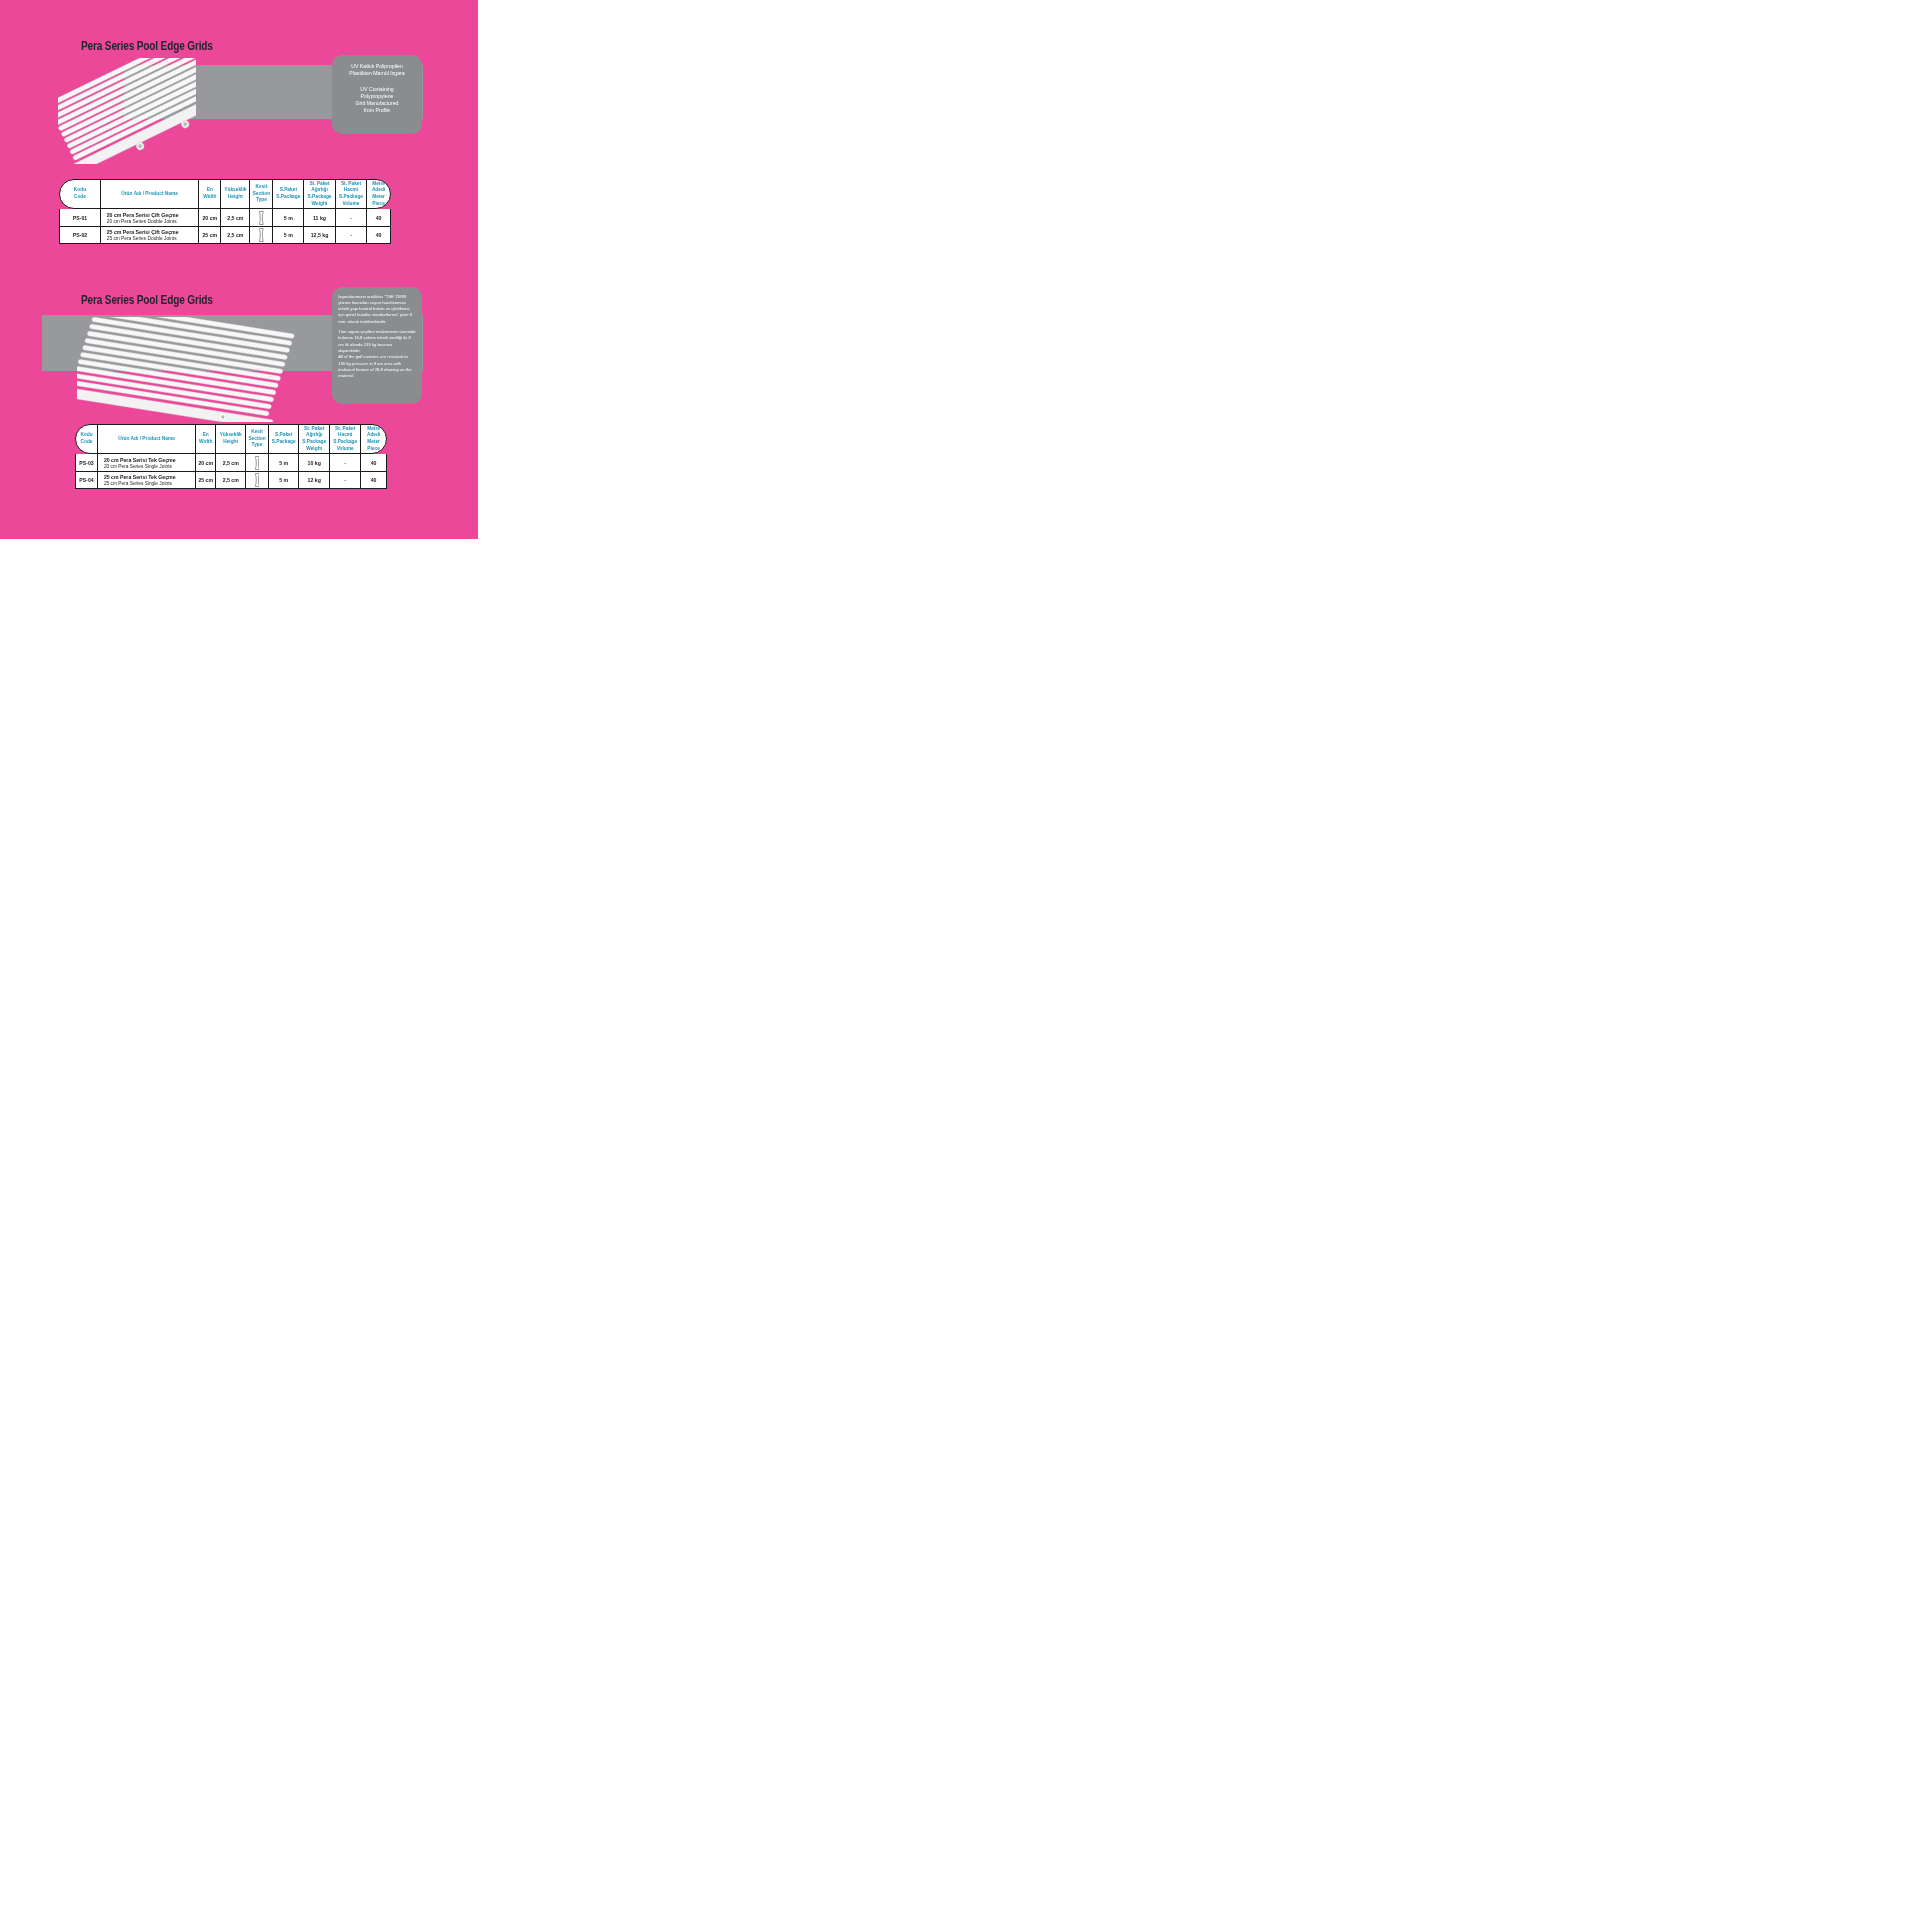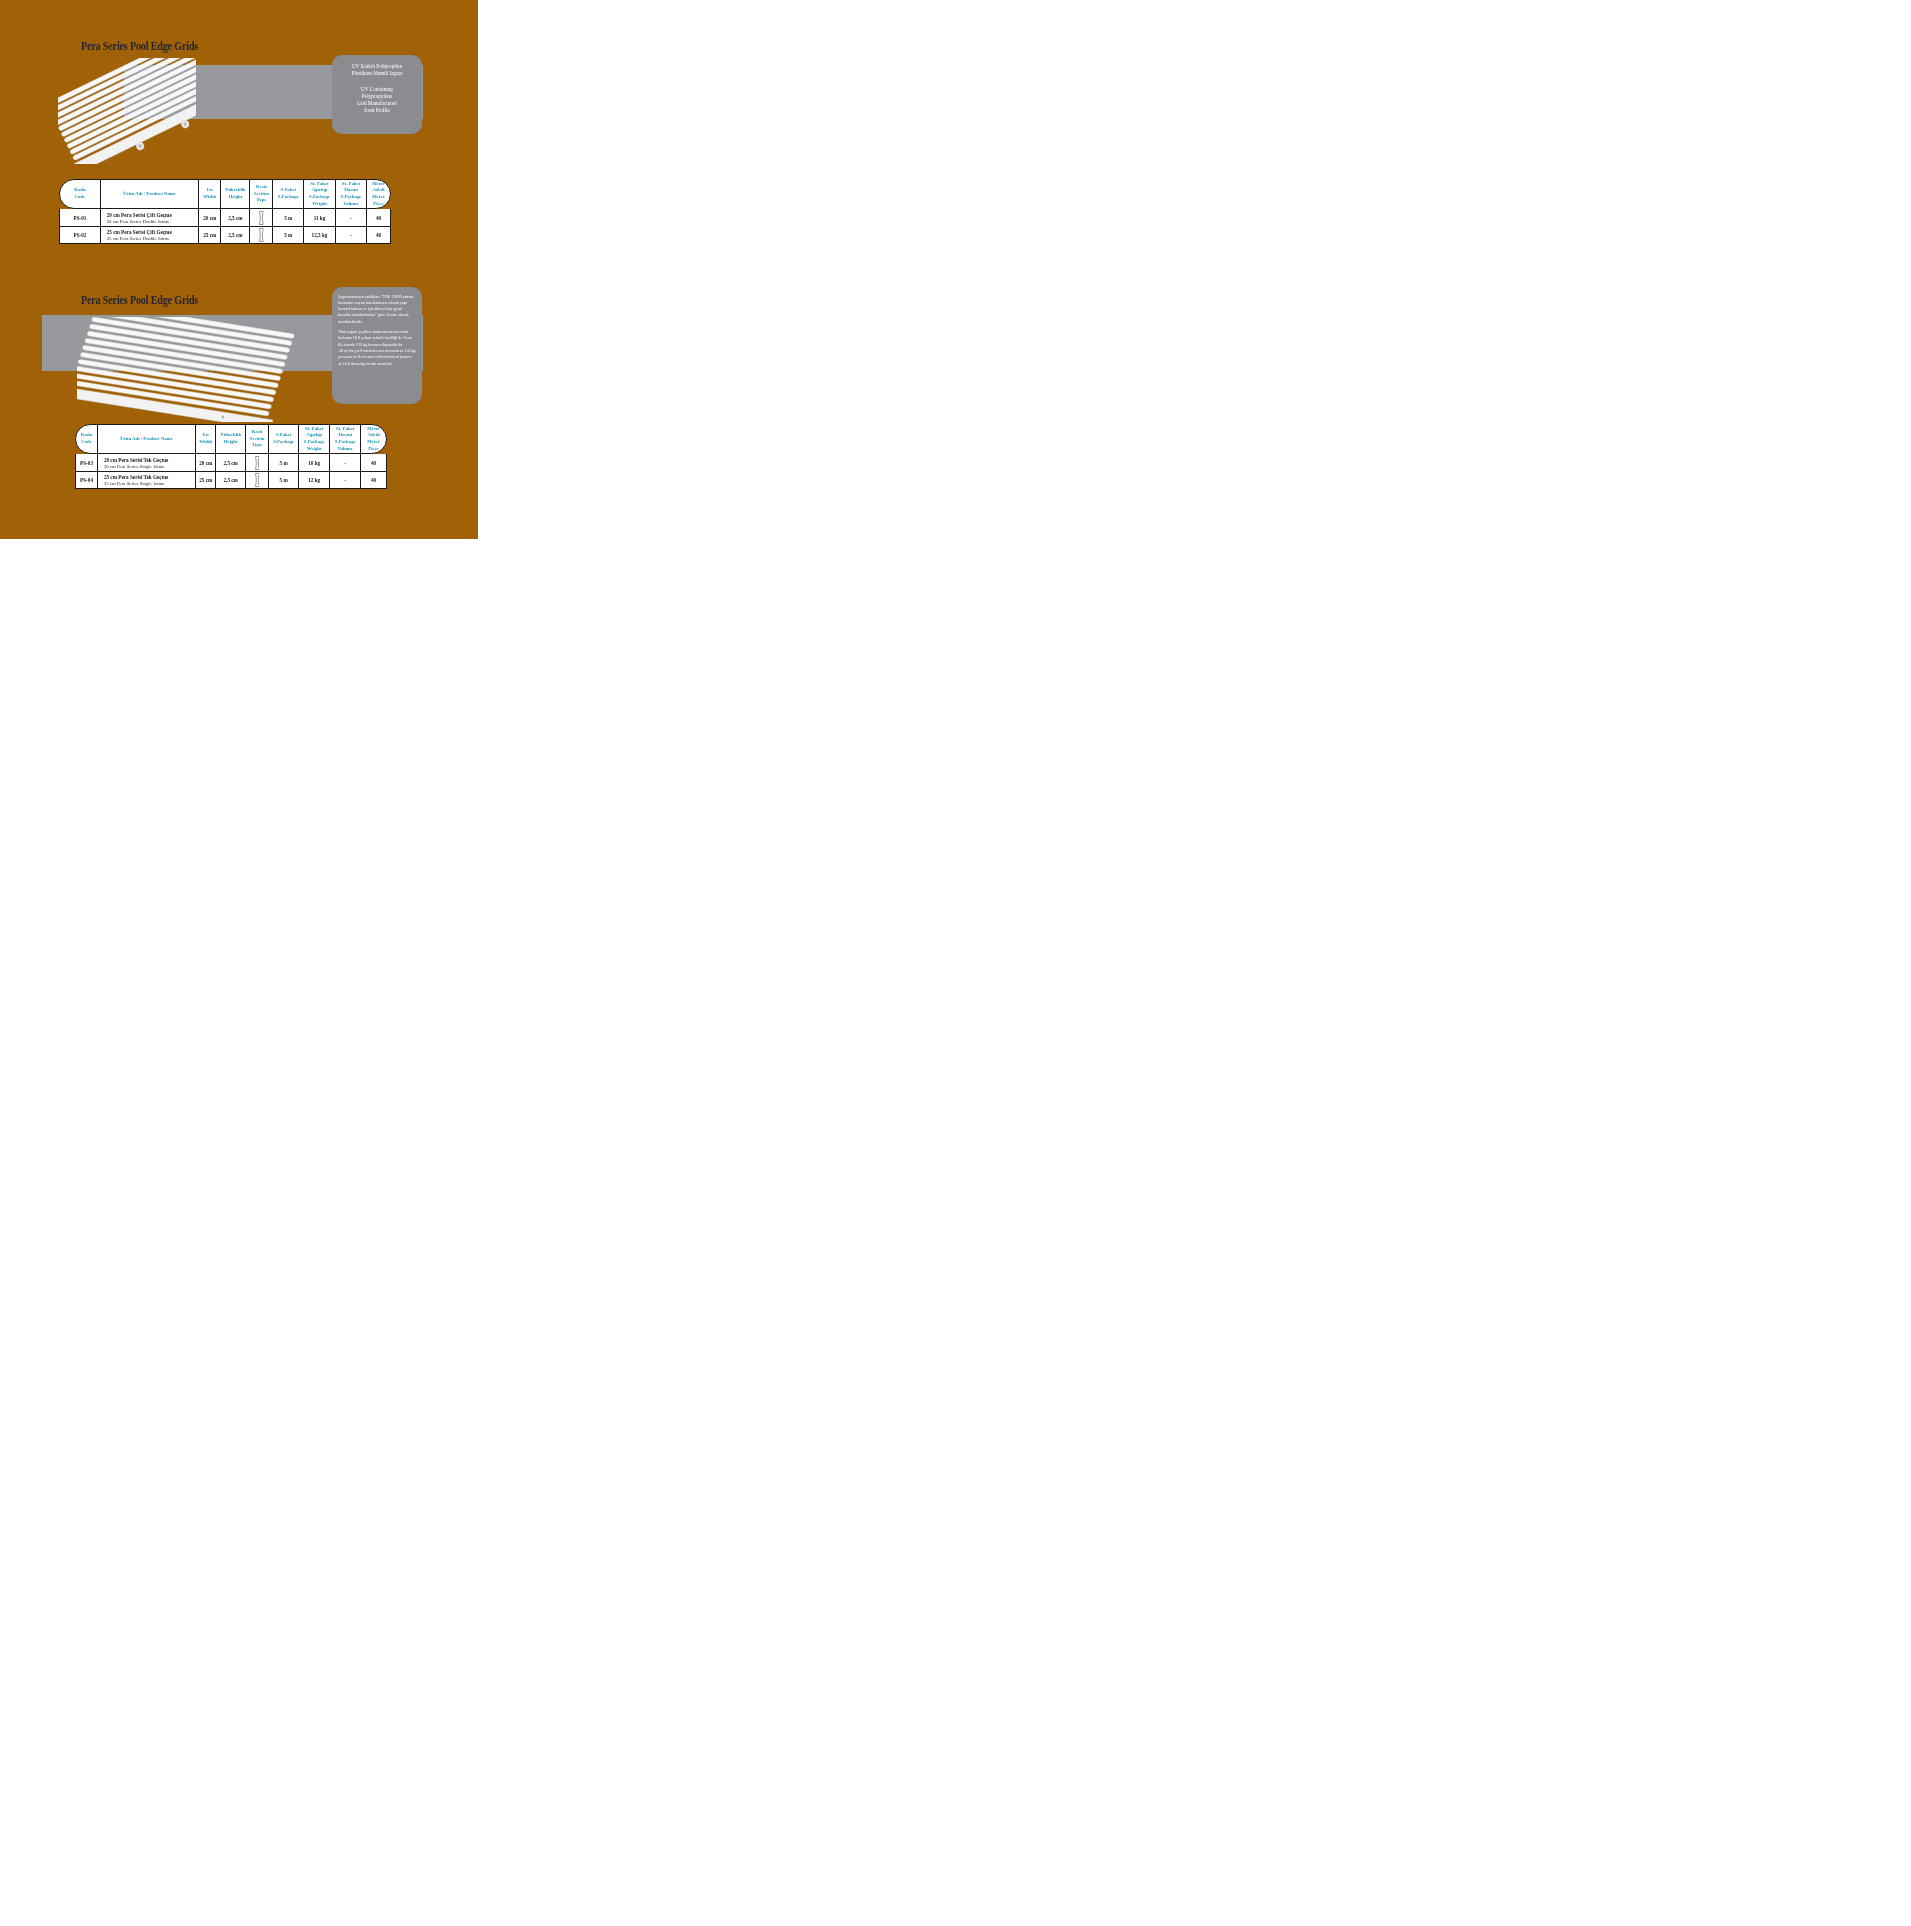--- a/index.html
+++ b/index.html
@@ -1,17 +1,17 @@
 <!DOCTYPE html>
 <html style="font-size:6.2px"><head>
 <meta charset="utf-8">
 <style>
   html,body{margin:0;padding:0;background:#ffffff;}
-  .page{position:relative;width:478px;height:539px;background:#a16207;
-        font-family:Liberation Serif, serif;overflow:hidden;}
+  .page{position:relative;width:478px;height:539px;background:#ec4899;
+        font-family:Liberation Sans, sans-serif;overflow:hidden;}
 
   
   .sec-title{position:absolute;left:81px;font-size:12.3px;font-weight:bold;color:#26242E;
              transform:scaleX(0.82);transform-origin:0 0;white-space:nowrap;letter-spacing:-0.2px;}
 
   
   .band{position:absolute;background:#98999D;}
 
   
   .gbox{position:absolute;background:#8A8C90;border-radius:10px;color:#ffffff;box-sizing:border-box;}

